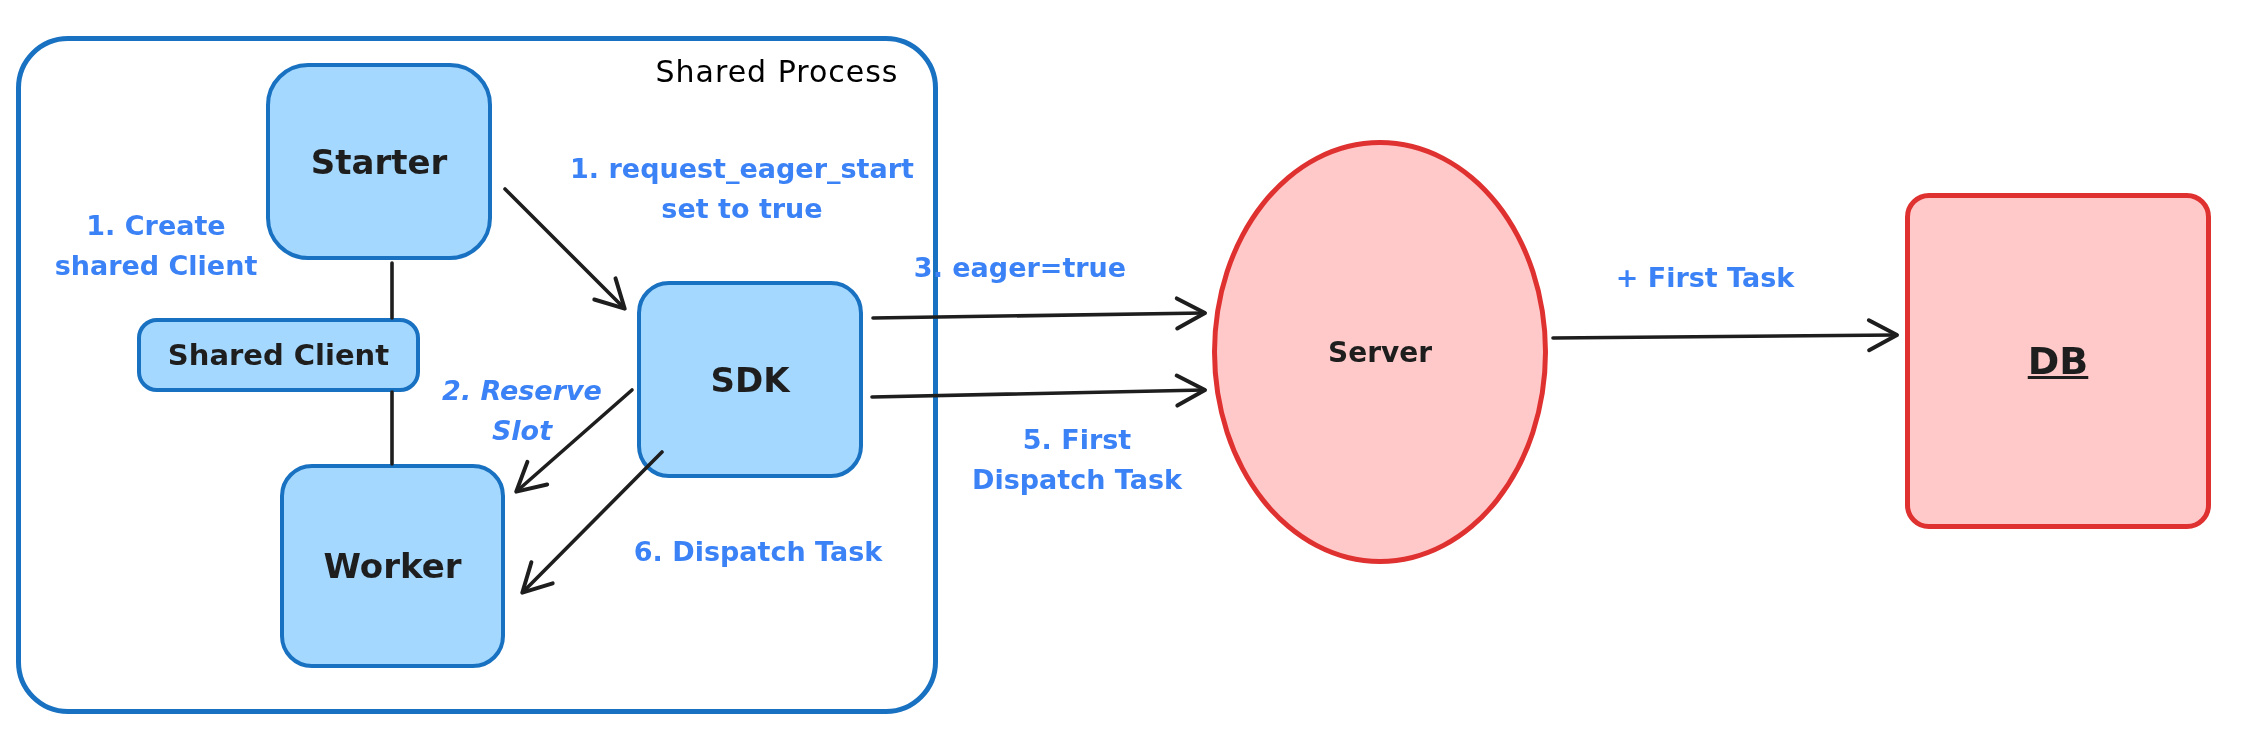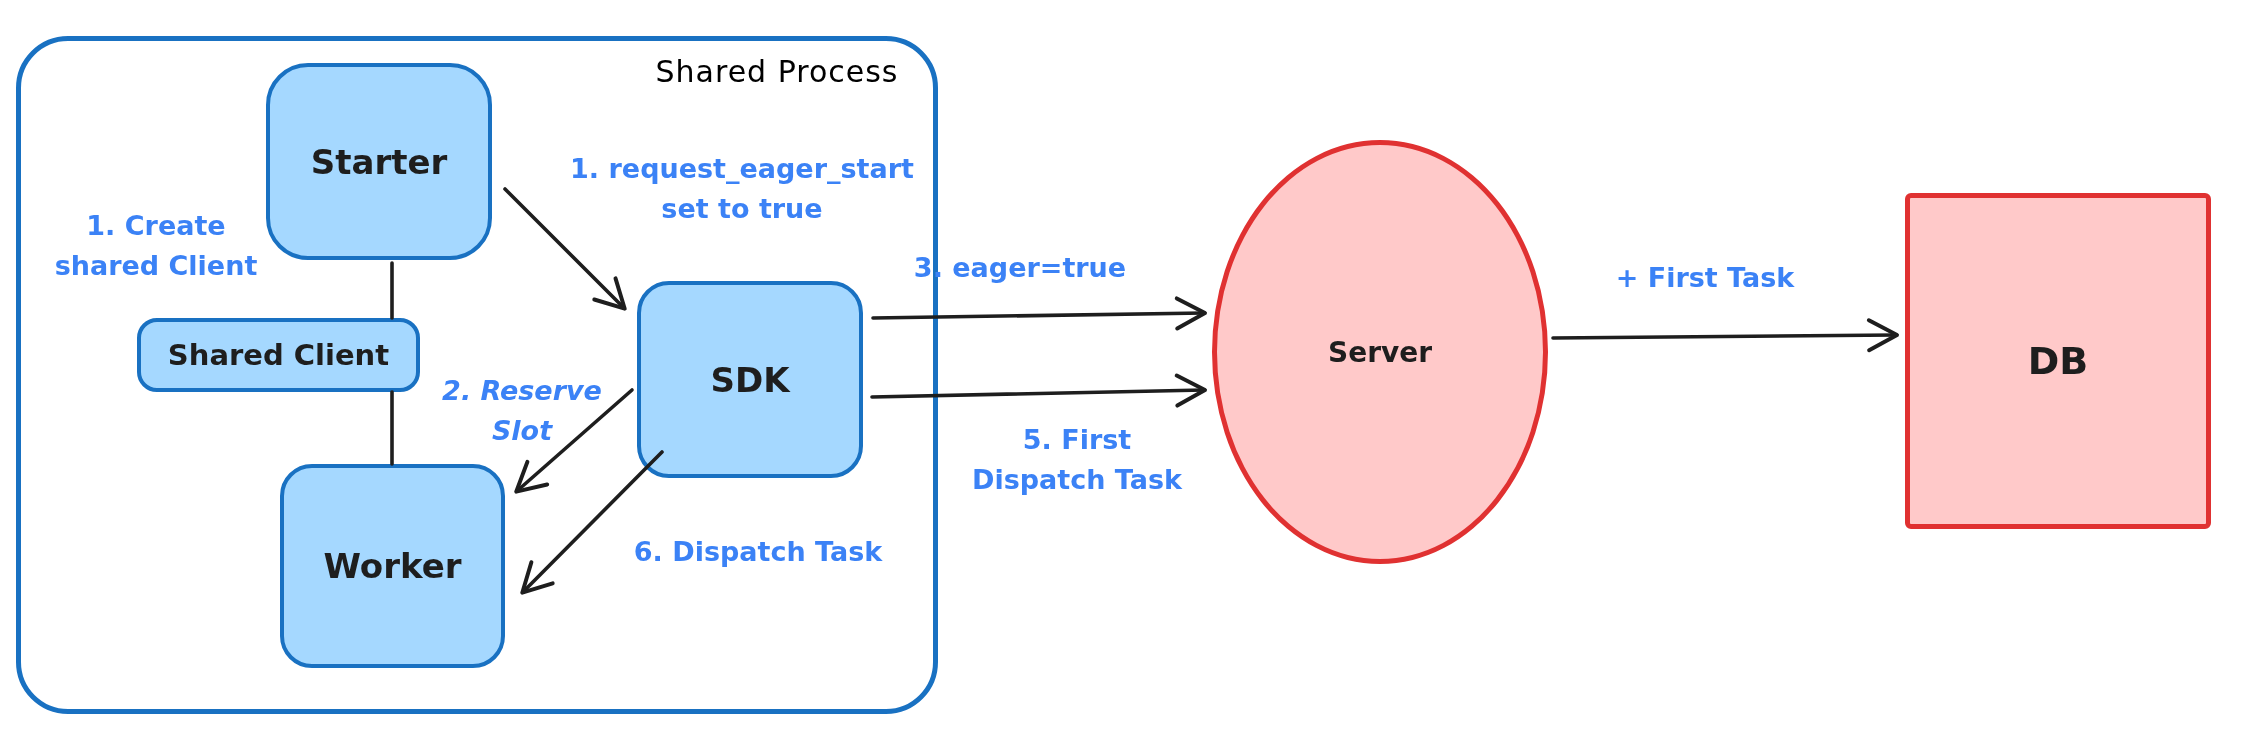--- a/index.html
+++ b/index.html
@@ -22,21 +22,21 @@
     background:#a5d8ff;border:4px solid #1971c2;
     font-size:34px;font-weight:600;color:#1e1e1e;white-space:nowrap;
   }
   .node.blue{background:#a5d8ff;border-color:#1971c2;}
   .node.red{background:#ffc9c9;border-color:#e03131;border-width:5px;}
   .starter{left:266px;top:63px;width:226px;height:197px;border-radius:42px;}
   .shared-client{left:137px;top:318px;width:283px;height:74px;border-radius:20px;font-size:29px;}
   .worker{left:280px;top:464px;width:225px;height:204px;border-radius:32px;}
   .sdk{left:637px;top:255px;width:226px;height:197px;border-radius:32px;margin-top:26px;}
   .server{left:1212px;top:140px;width:336px;height:424px;border-radius:50%;font-size:28px;}
-  .db{left:1905px;top:193px;width:306px;height:336px;border-radius:6px;font-size:38px;}
+  .db{left:1905px;top:193px;width:306px;height:336px;border-radius:24px;font-size:38px;text-decoration:underline;}
   
   svg.connectors{position:absolute;left:0;top:0;width:2248px;height:754px;pointer-events:none;}
   svg.connectors line{stroke:#1e1e1e;stroke-width:3.6px;stroke-linecap:round;}
   
   .note{
     position:absolute;transform:translate(-50%,-50%);
     font-size:27px;font-weight:600;line-height:40px;text-align:center;white-space:nowrap;color:#3b82f6;
   }
   .note span{display:block;}
 </style>

